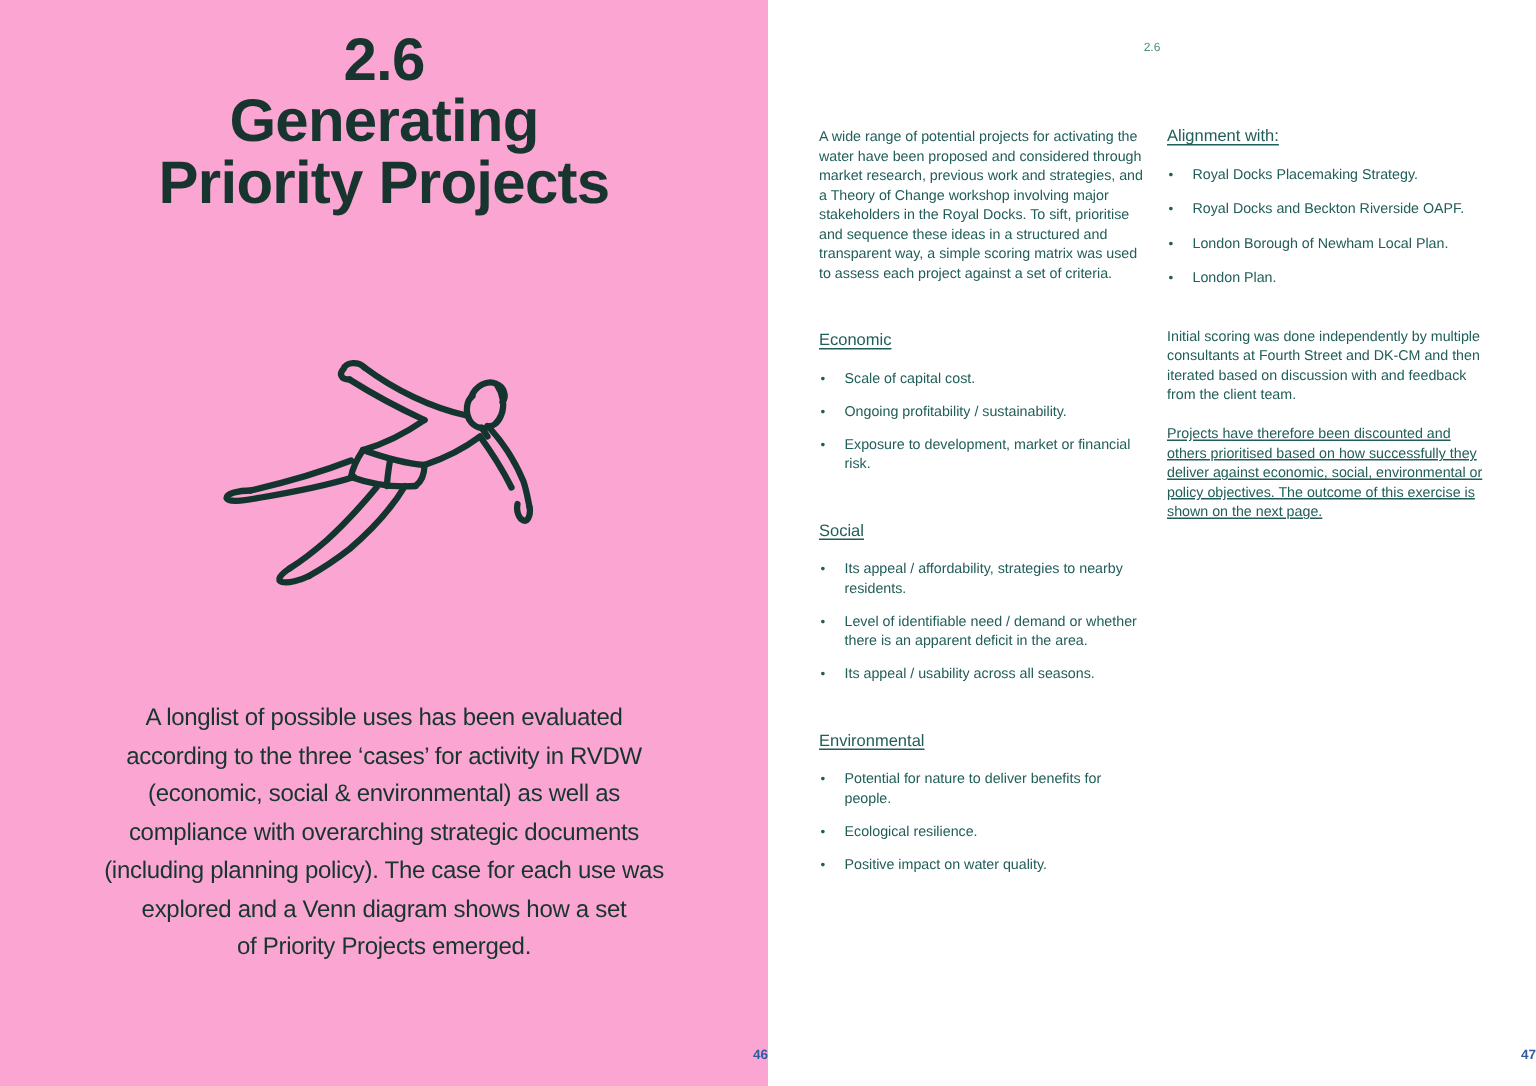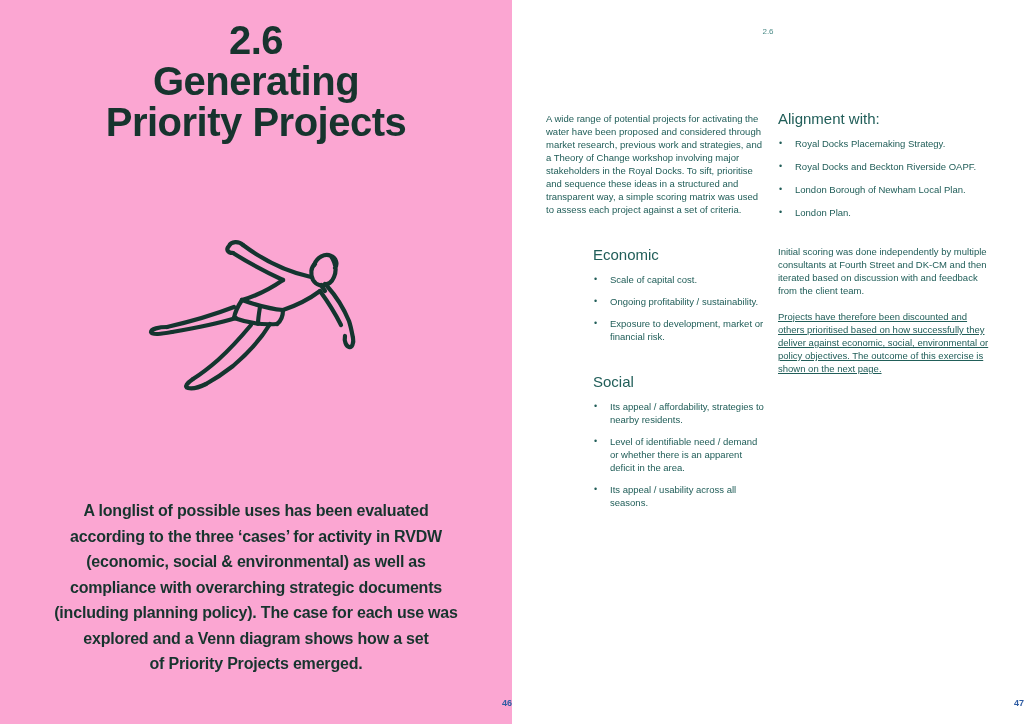--- a/index.html
+++ b/index.html
@@ -17,46 +17,46 @@
   .left-title {
     position:absolute; top:20px; left:0; width:512px;
     text-align:center; white-space:pre-line;
     font-weight:bold; font-size:40px; line-height:41px;
     letter-spacing:-0.5px; color:#17342e;
   }
   .swimmer {
     position:absolute; left:120px; top:210px; width:300px; height:200px;
   }
   .left-summary {
-    position:absolute; top:498px; left:8px; width:496px;
+    position:absolute; top:466px; left:8px; width:496px;
     text-align:center; white-space:pre-line;
-    font-weight:bold; font-size:16px; line-height:25.5px;
+    font-weight:normal; font-size:16px; line-height:25.5px;
     letter-spacing:-0.2px; color:#17342e;
   }
   .page-num {
     position:absolute; bottom:16px; left:0; width:100%;
     text-align:right; font-size:9px; font-weight:bold; color:#2e5ca3;
   }
   
   .page-right {
     position:absolute; left:512px; top:0; width:512px; height:724px;
     background:#ffffff; color:#215e59;
   }
   .running-header {
     position:absolute; top:26px; left:0; width:512px;
     text-align:center; font-size:8px; line-height:11px; color:#4d8c88;
   }
-  .col { position:absolute; top:112px; width:218px; font-size:9.5px; line-height:13px; }
+  .col { position:absolute; top:85px; width:218px; font-size:9.5px; line-height:13px; }
   .col1 { left:34px; }
   .col2 { left:266px; }
   .col p { margin:0; }
-  .sec { margin-top:32px;margin-left:47px; }
+  .sec { margin-top:32px; }
   .sec-h {
-    text-underline-offset:2px;
-    margin:0 0 12px 0; font-size:15px;
+    text-decoration:underline; text-underline-offset:2px;
+    margin:0 0 12px 0; font-size:11px;
   }
   .b-row { display:flex; margin:0 0 9px 1px; }
   .b-row::before { content:"\2022"; flex:0 0 auto; width:16px; font-size:9px; }
   .b-text { flex:1 1 auto; }
   .col2 .b-row { margin-bottom:10px; }
   .p-gap1 { margin-top:26px !important; }
   .p-gap2 { margin-top:13px !important;text-decoration:underline; }
 </style>
 </head>
 <body>
@@ -143,20 +143,32 @@
             <span class="b-text">Its appeal / affordability, strategies to nearby residents.</span>
           </div>
         <div class="b-row">
             <span class="b-text">Level of identifiable need / demand or whether there is an apparent deficit in the area.</span>
           </div>
         <div class="b-row">
             <span class="b-text">Its appeal / usability across all seasons.</span>
           </div>
       </div>
 
+      <div class="sec">
+        <div class="sec-h">Environmental</div>
+        <div class="b-row">
+            <span class="b-text">Potential for nature to deliver benefits for people.</span>
+          </div>
+        <div class="b-row">
+            <span class="b-text">Ecological resilience.</span>
+          </div>
+        <div class="b-row">
+            <span class="b-text">Positive impact on water quality.</span>
+          </div>
+      </div>
     </div>
 
     <div class="col col2">
       <div>
         <div class="sec-h">Alignment with:</div>
         <div class="b-row">
             <span class="b-text">Royal Docks Placemaking Strategy.</span>
           </div>
         <div class="b-row">
             <span class="b-text">Royal Docks and Beckton Riverside OAPF.</span>

